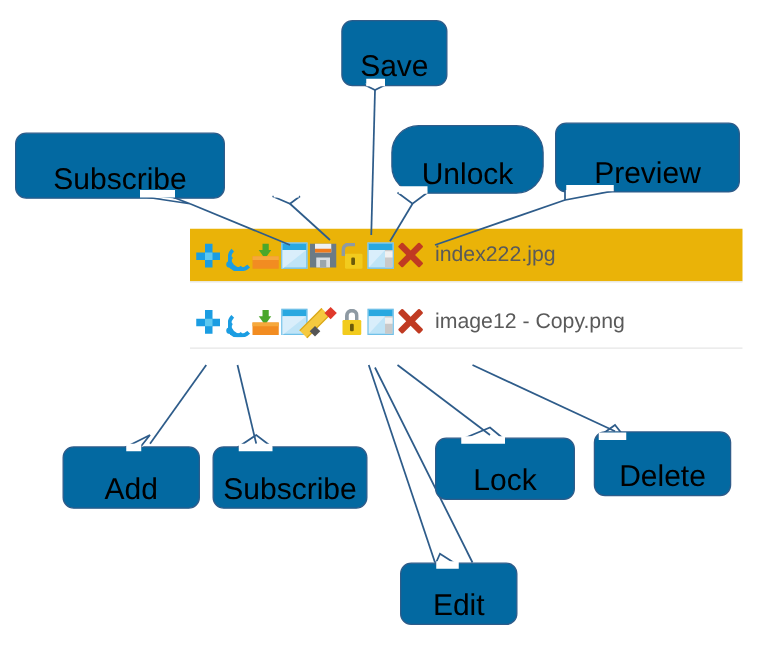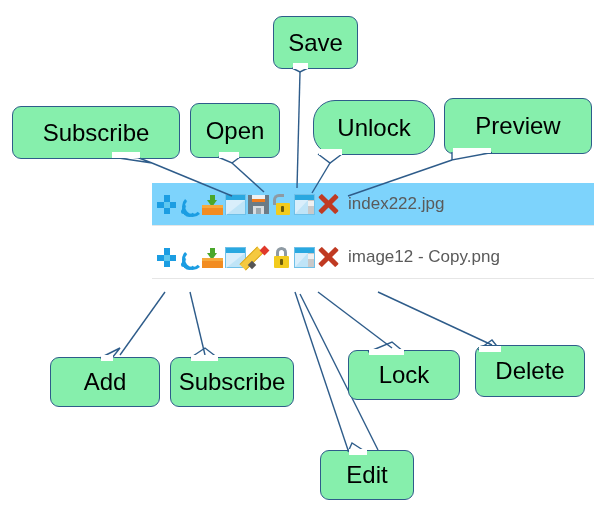--- a/index.html
+++ b/index.html
@@ -14,21 +14,21 @@
 
   
   .filelist{position:absolute;left:152px;top:183px;width:442px;}
   .file-row{
     display:flex;align-items:center;
     height:42px;
     box-sizing:border-box;
     padding-left:4px;
     white-space:nowrap;
   }
-  .file-row.selected{background:#7dd3fc;}
+  .file-row.selected{background:#eab308;}
   .row-sep{height:1px;background:#e6e6e6;width:442px;}
   .spacer-row{height:10px;}
   .fname{
     font-size:17px;color:#5a5a5a;
     margin-left:9px;
     font-family:"Liberation Sans",sans-serif;
     letter-spacing:0px;
   }
   .icons{display:flex;align-items:center;gap:2px;}
   .ico{width:21px;height:21px;position:relative;display:inline-block;flex:0 0 auto;}
@@ -87,24 +87,24 @@
   .ic-x{width:22px;height:22px;}
   .ic-x:before,.ic-x:after{content:"";position:absolute;left:9px;top:-1px;width:5px;height:24px;background:#c03a22;border-radius:1px;}
   .ic-x:before{transform:rotate(45deg);}
   .ic-x:after{transform:rotate(-45deg);}
 
   
   .callout{
     position:absolute;
     border:1.5px solid #2e5c8a;
     border-radius:9px;
-    background:#86efac;
+    background:#0369a1;
     color:#000;
     font-size:24px;
-    display:flex;align-items:center;justify-content:center;
+    display:flex;align-items:flex-end;justify-content:center;
     box-sizing:border-box;
     white-space:nowrap;
     z-index:6;
   }
   
   #leaders{position:absolute;left:0;top:0;width:616px;height:519px;z-index:4;pointer-events:none;}
   #tails{position:absolute;left:0;top:0;width:616px;height:519px;z-index:7;pointer-events:none;}
 </style>
 </head>
 <body>
@@ -231,23 +231,20 @@
 
       <line x1="348" y1="450" x2="295" y2="292"></line>
       <line x1="378" y1="450" x2="300" y2="294"></line>
     </g>
   </svg>
 
   <div class="callout" style="left:12px;top:106px;width:168px;height:53px;">
     <span>Subscribe</span>
   </div>
 
-  <div class="callout" style="left:190px;top:103px;width:90px;height:55px;">
-    <span>Open</span>
-  </div>
 
   <div class="callout" style="left:273px;top:16px;width:85px;height:53px;">
     <span>Save</span>
   </div>
 
   <div class="callout" style="left:313px;top:100px;width:122px;height:55px;border-radius:22px;">
     <span>Unlock</span>
   </div>
 
   <div class="callout" style="left:444px;top:98px;width:148px;height:56px;">

